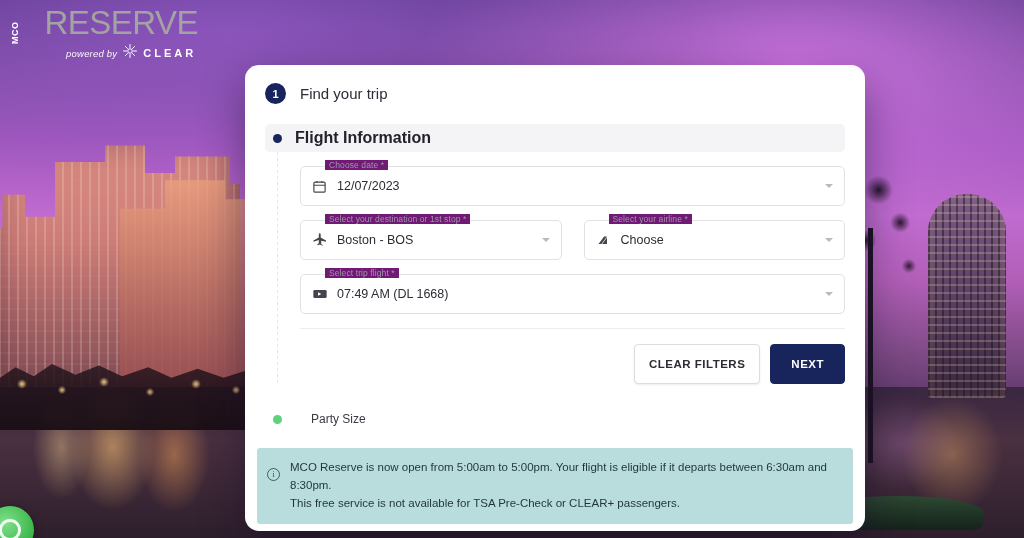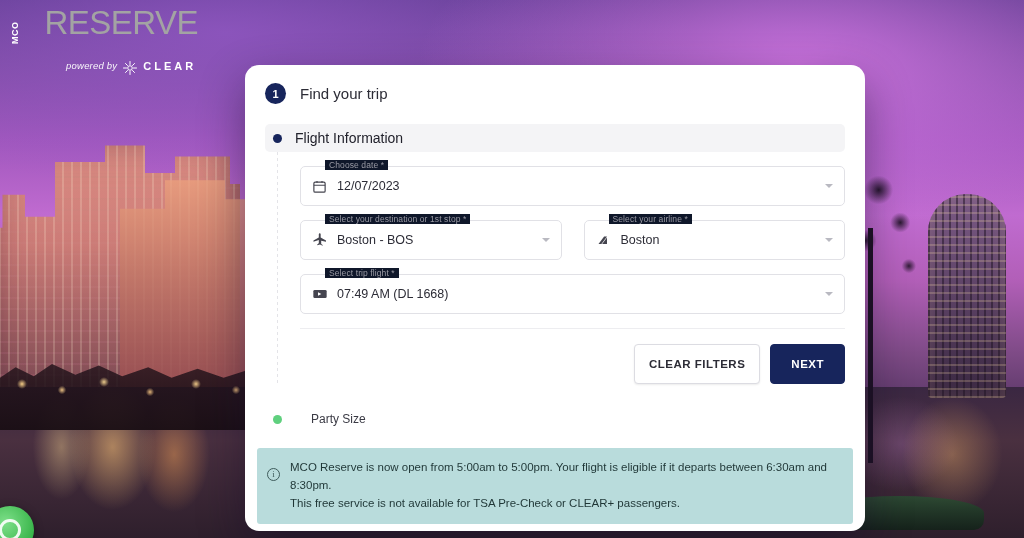--- a/index.html
+++ b/index.html
@@ -114,22 +114,22 @@
     color:#fff; font-size:9px; font-weight:700; letter-spacing:.5px;
     transform:rotate(-90deg); transform-origin:left bottom;
     margin:28px 0 0 8px; white-space:nowrap;
   }
   #logo .stack { margin-left:2px; }
   #logo .reserve {
     color:#a3a3a3; font-size:33px; font-weight:400; letter-spacing:-.5px; line-height:1;
     font-family:"Liberation Sans", sans-serif;
   }
   #logo .sub {
-    display:flex; align-items:flex-start; gap:5px; justify-content:flex-end;
-    margin-top:21px; padding-right:2px;
+    display:flex; align-items:flex-end; gap:5px; justify-content:flex-end;
+    margin-top:4px; padding-right:2px;
   }
   #logo .pb { color:#fff; font-size:9.5px; font-style:italic; letter-spacing:.2px; opacity:.95; }
   #logo .clear-word { color:#fff; font-size:11px; font-weight:700; letter-spacing:3px; }
   .burst { width:16px; height:16px; }
 
   
   #assist {
     position:absolute; left:-14px; bottom:-16px; width:48px; height:48px;
     border-radius:50%;
     background:radial-gradient(circle at 40% 35%, #7ee08a, #39b54a 70%, #2b8f3a 100%);
@@ -157,40 +157,40 @@
     display:flex; align-items:center; justify-content:center; flex:0 0 auto;
   }
   .step-title { font-size:15px; color:#2c2c36; }
 
   .sec-bar {
     margin:20px 20px 0 20px; background:#f4f4f6; border-radius:5px;
     height:28px; display:flex; align-items:center; gap:13px; padding-left:8px;
   }
   .dot-navy { width:9px; height:9px; border-radius:50%; background:#17255c; flex:0 0 auto; }
   .dot-green { width:9px; height:9px; border-radius:50%; background:#5fd07e; flex:0 0 auto; }
-  .sec-label { font-size:14px; font-weight:400; color:#22222c; }
+  .sec-label { font-size:16px; font-weight:700; color:#22222c; }
 
   .body-wrap { position:relative; padding:0 20px; }
   .vline {
     position:absolute; left:32px; top:0; bottom:0; width:1px;
     background:repeating-linear-gradient(180deg, #e4e4e8 0 3px, transparent 3px 6px);
   }
 
   .fields { padding:14px 0 0 35px; }
   .row { display:flex; gap:22px; margin-bottom:14px; }
 
   .field {
     position:relative; border:1px solid #e1e1e6; border-radius:5px;
     height:40px; background:#fff; display:flex; align-items:center;
     padding:0 28px 0 11px;
   }
   .field.wide { width:100%; }
   .field.half { flex:1 1 0; }
   .flabel {
-    position:absolute; top:-7px; left:24px; background:#0f172a; padding:0 4px;
+    position:absolute; top:-7px; left:24px; background:#701a75; padding:0 4px;
     font-size:8.5px; color:#9a9aa4; white-space:nowrap; letter-spacing:.1px;
   }
   .fval { font-size:12.5px; color:#2c2c36; }
   .ficon { width:16px; height:16px; margin-right:9px; flex:0 0 auto; color:#45454f; display:flex; align-items:center; }
   .caret {
     position:absolute; right:11px; top:50%; margin-top:-2px;
     width:0; height:0; border-left:4px solid transparent; border-right:4px solid transparent;
     border-top:4.5px solid #b9b9c1;
   }
 
@@ -318,21 +318,21 @@
         </div>
 
         <div class="field half">
           <span class="flabel">Select your airline *</span>
           <span class="ficon">
             <svg viewBox="0 0 24 24" width="15" height="15" fill="#45454f">
               <path d="M4 17.5 13 5.5h4.6L8.6 17.5z"></path>
               <path d="M9.8 17.5 17.6 7.2v10.3z"></path>
             </svg>
           </span>
-          <span class="fval">Boston</span>
+          <span class="fval">Choose</span>
           <span class="caret"></span>
         </div>
       </div>
 
       <div class="row">
         <div class="field wide">
           <span class="flabel">Select trip flight *</span>
           <span class="ficon">
             <svg viewBox="0 0 24 24" width="16" height="16" fill="#45454f">
               <rect x="2" y="6" width="20" height="12" rx="2"></rect>

